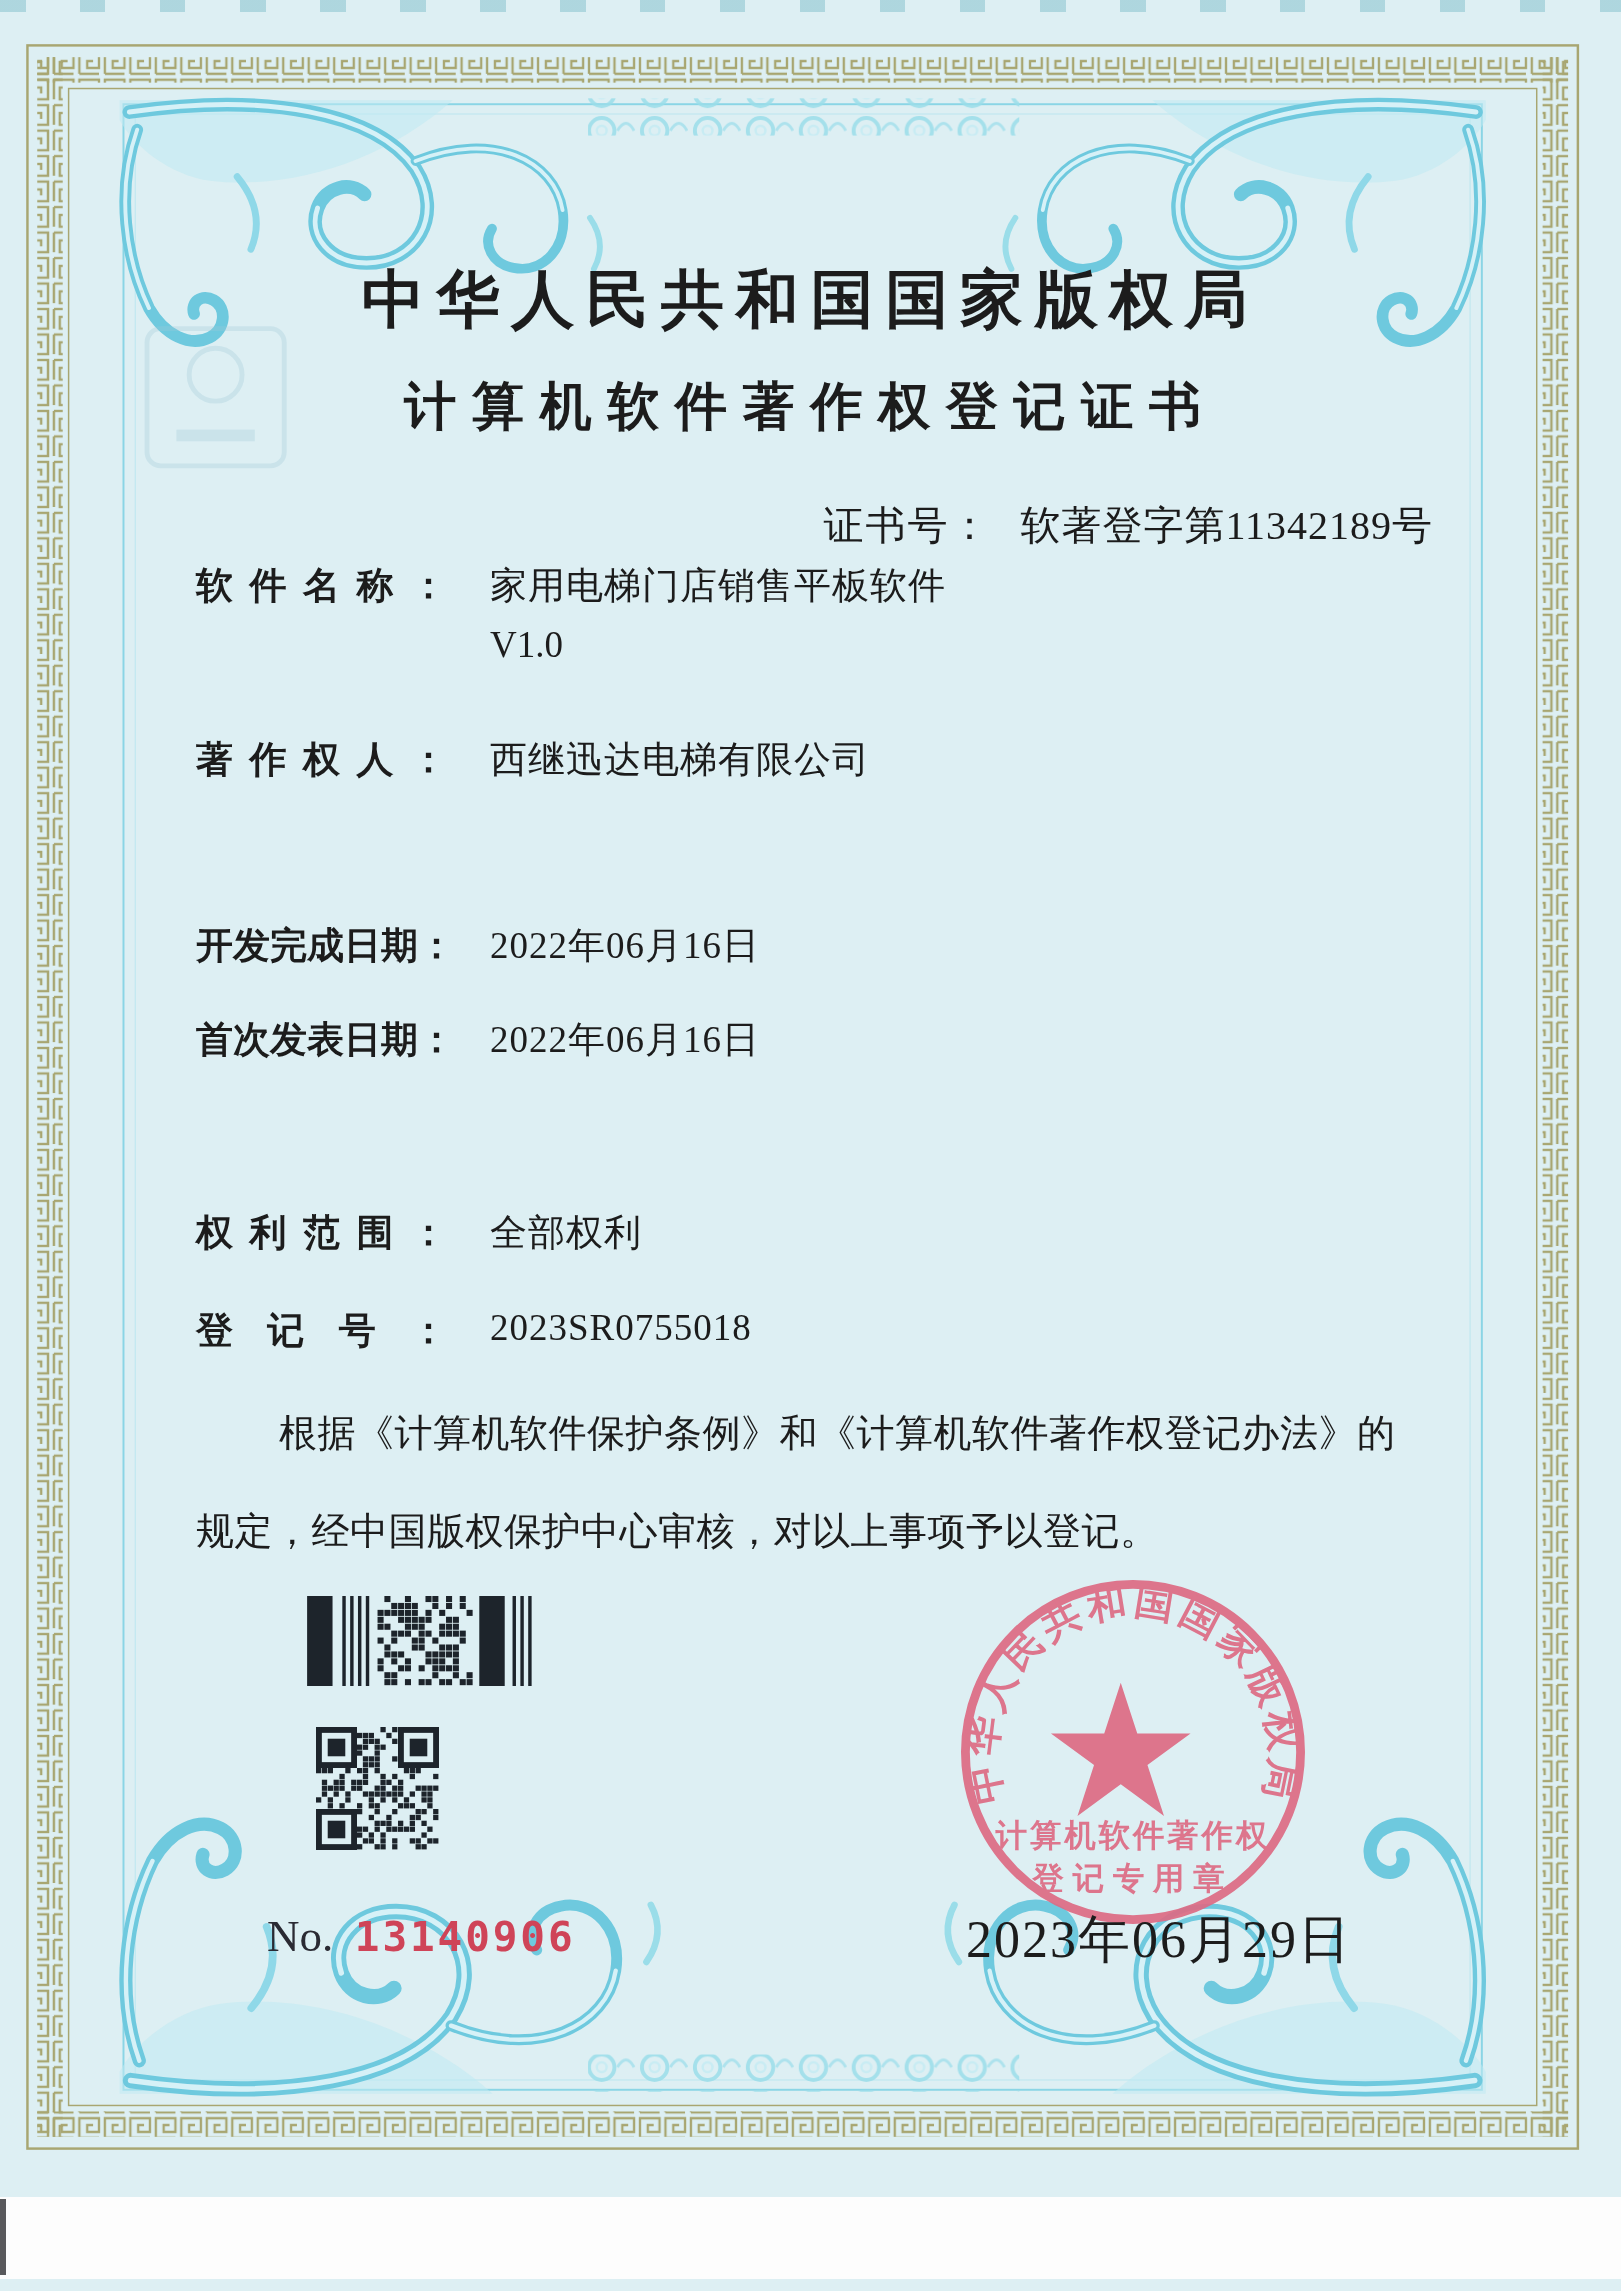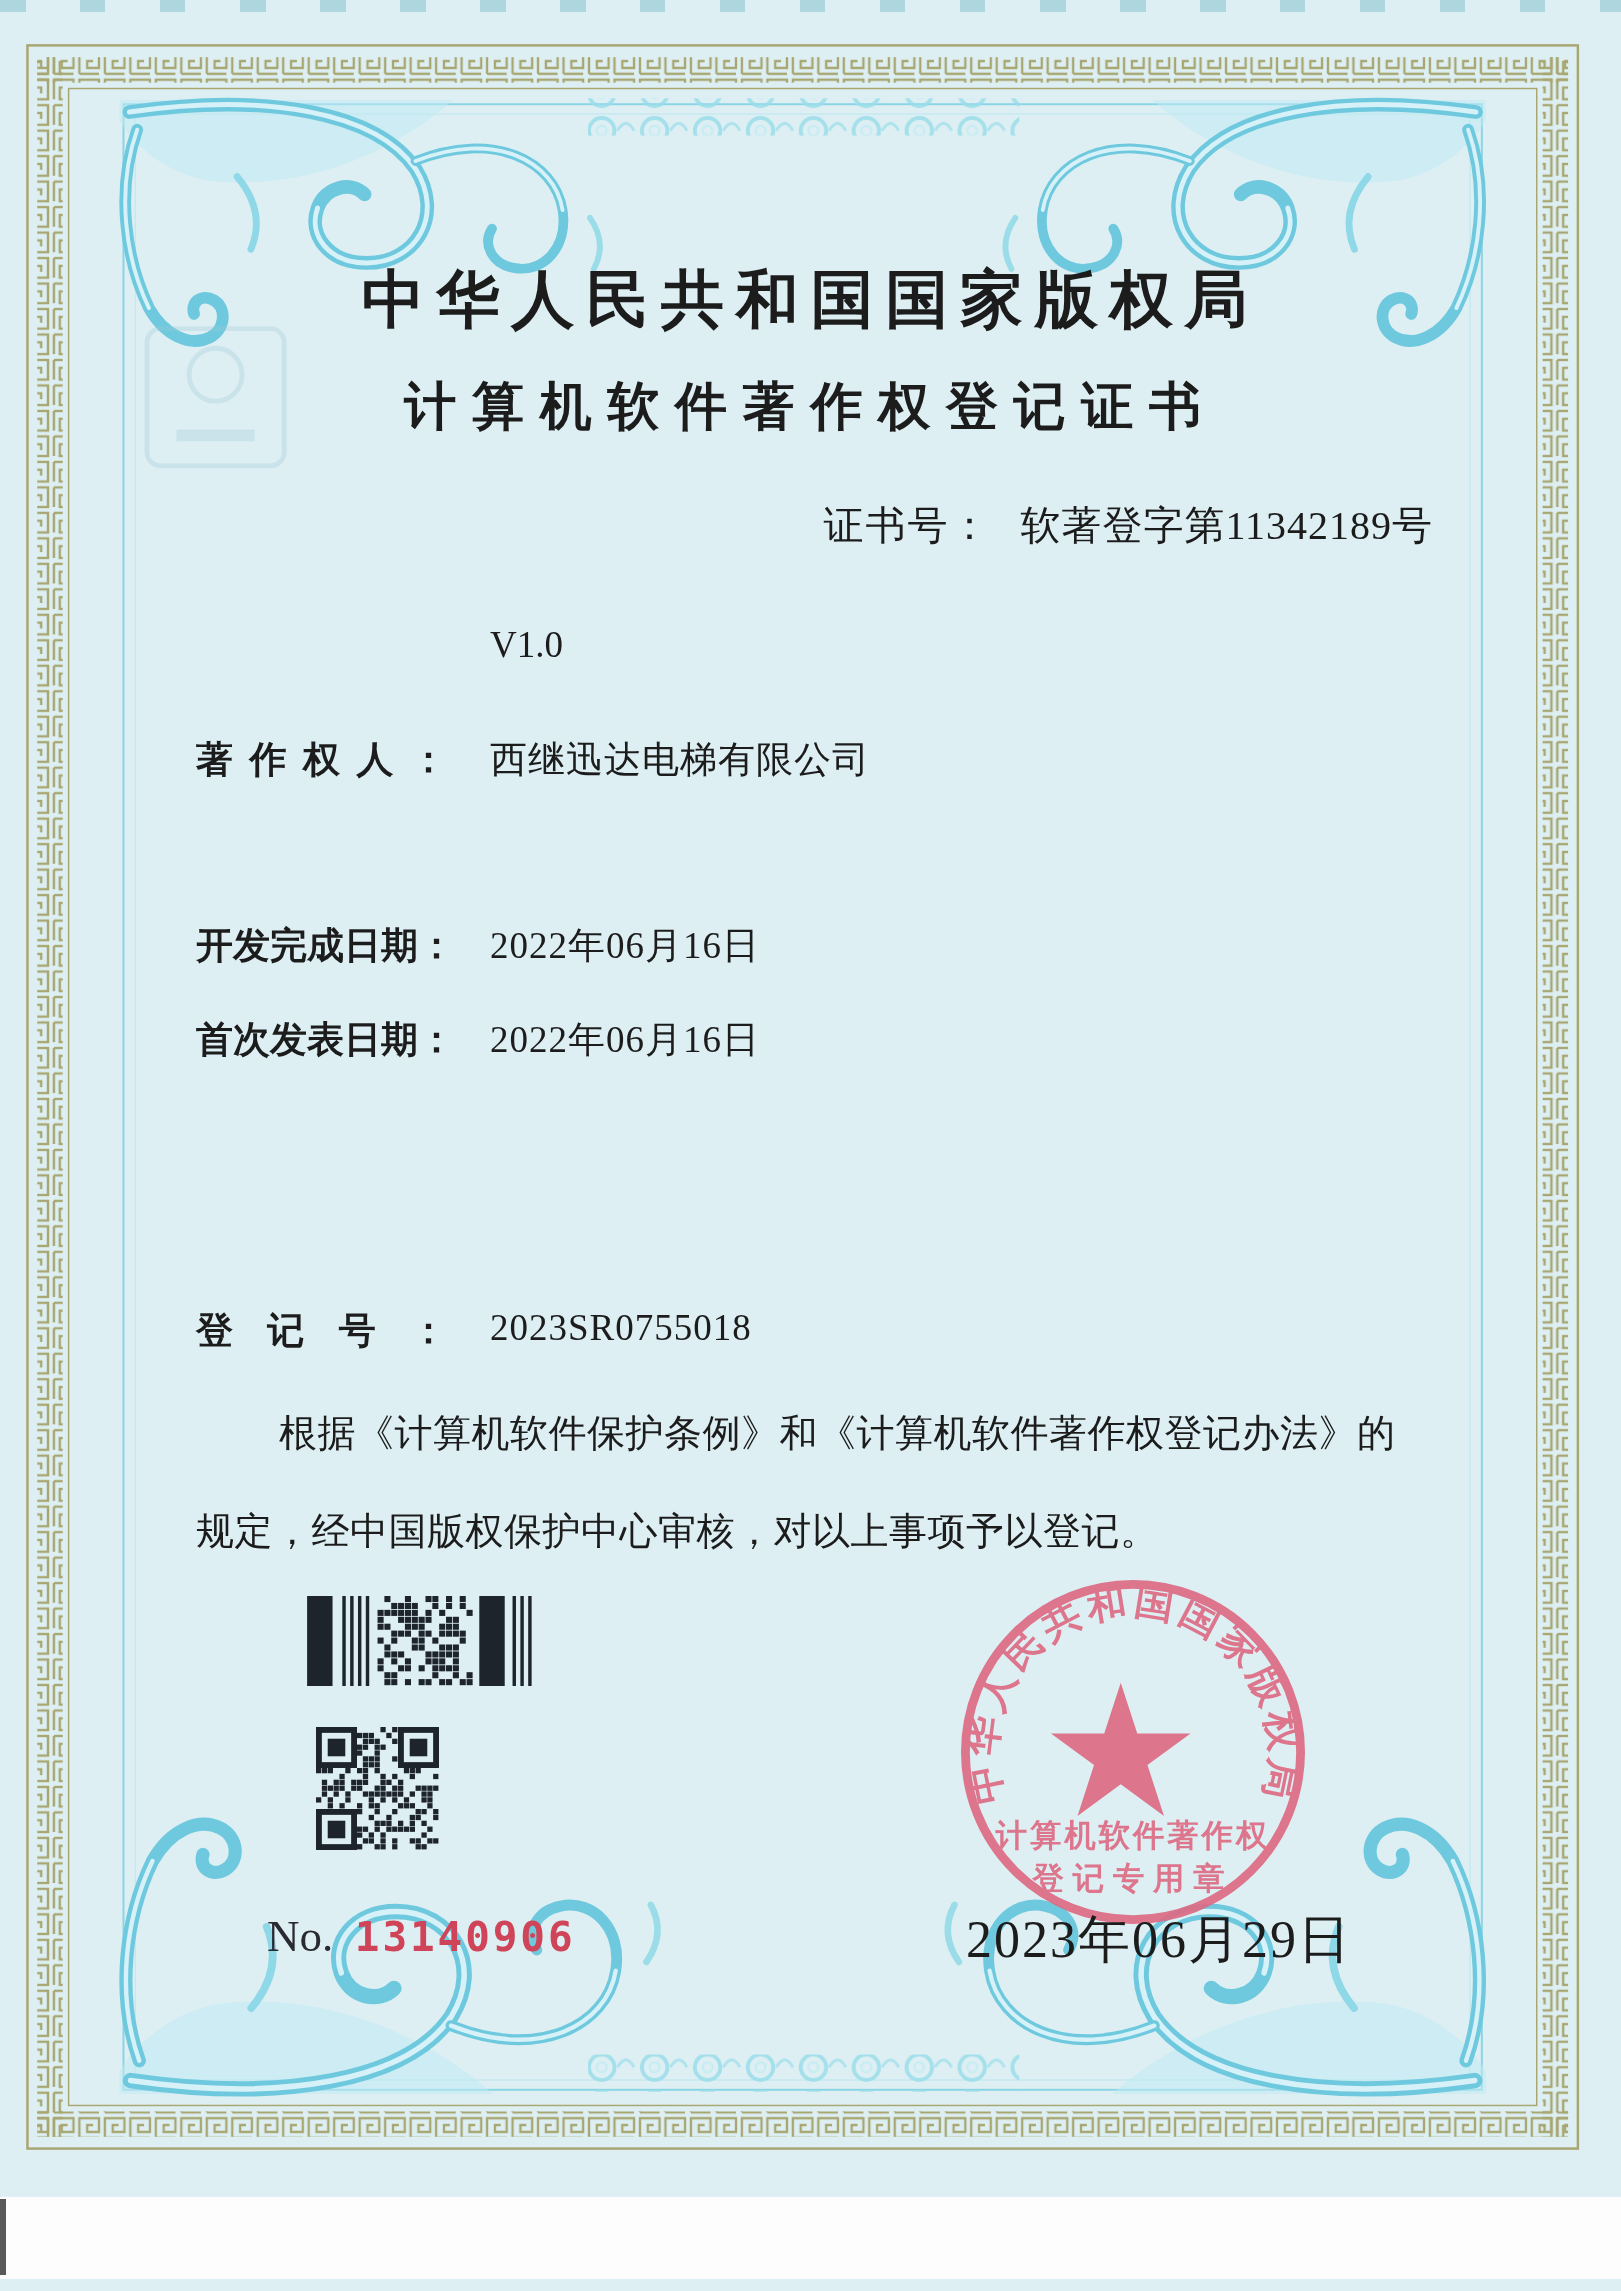--- a/index.html
+++ b/index.html
@@ -132,30 +132,36 @@
     </g>
   </svg>
 
   <div class="title">中华人民共和国国家版权局</div>
   <div class="subtitle">计算机软件著作权登记证书</div>
 
   <div class="cert-no">
     <span class="lbl">证书号：</span><span class="val">软著登字第11342189号</span>
   </div>
 
+  <div class="row row-name">
+    <span class="flabel">软件名称：</span><span class="fvalue">家用电梯门店销售平板软件</span>
+  </div>
   <div class="vline2">V1.0</div>
 
   <div class="row row-owner">
     <span class="flabel">著作权人：</span><span class="fvalue">西继迅达电梯有限公司</span>
   </div>
   <div class="row row-dev">
     <span class="flabel">开发完成日期：</span><span class="fvalue">2022年06月16日</span>
   </div>
   <div class="row row-pub">
     <span class="flabel">首次发表日期：</span><span class="fvalue">2022年06月16日</span>
+  </div>
+  <div class="row row-scope">
+    <span class="flabel">权利范围：</span><span class="fvalue">全部权利</span>
   </div>
   <div class="row row-reg">
     <span class="flabel">登记号：</span><span class="fvalue">2023SR0755018</span>
   </div>
 
   <div class="stmt stmt1">根据《计算机软件保护条例》和《计算机软件著作权登记办法》的</div>
   <div class="stmt stmt2">规定，经中国版权保护中心审核，对以上事项予以登记。</div>
 
   <svg id="barcode" class="barcode" width="235" height="90" aria-hidden="true" viewBox="0 0 240 92">
       <rect x="0" y="0" width="26" height="92" fill="#1d242b"></rect>

